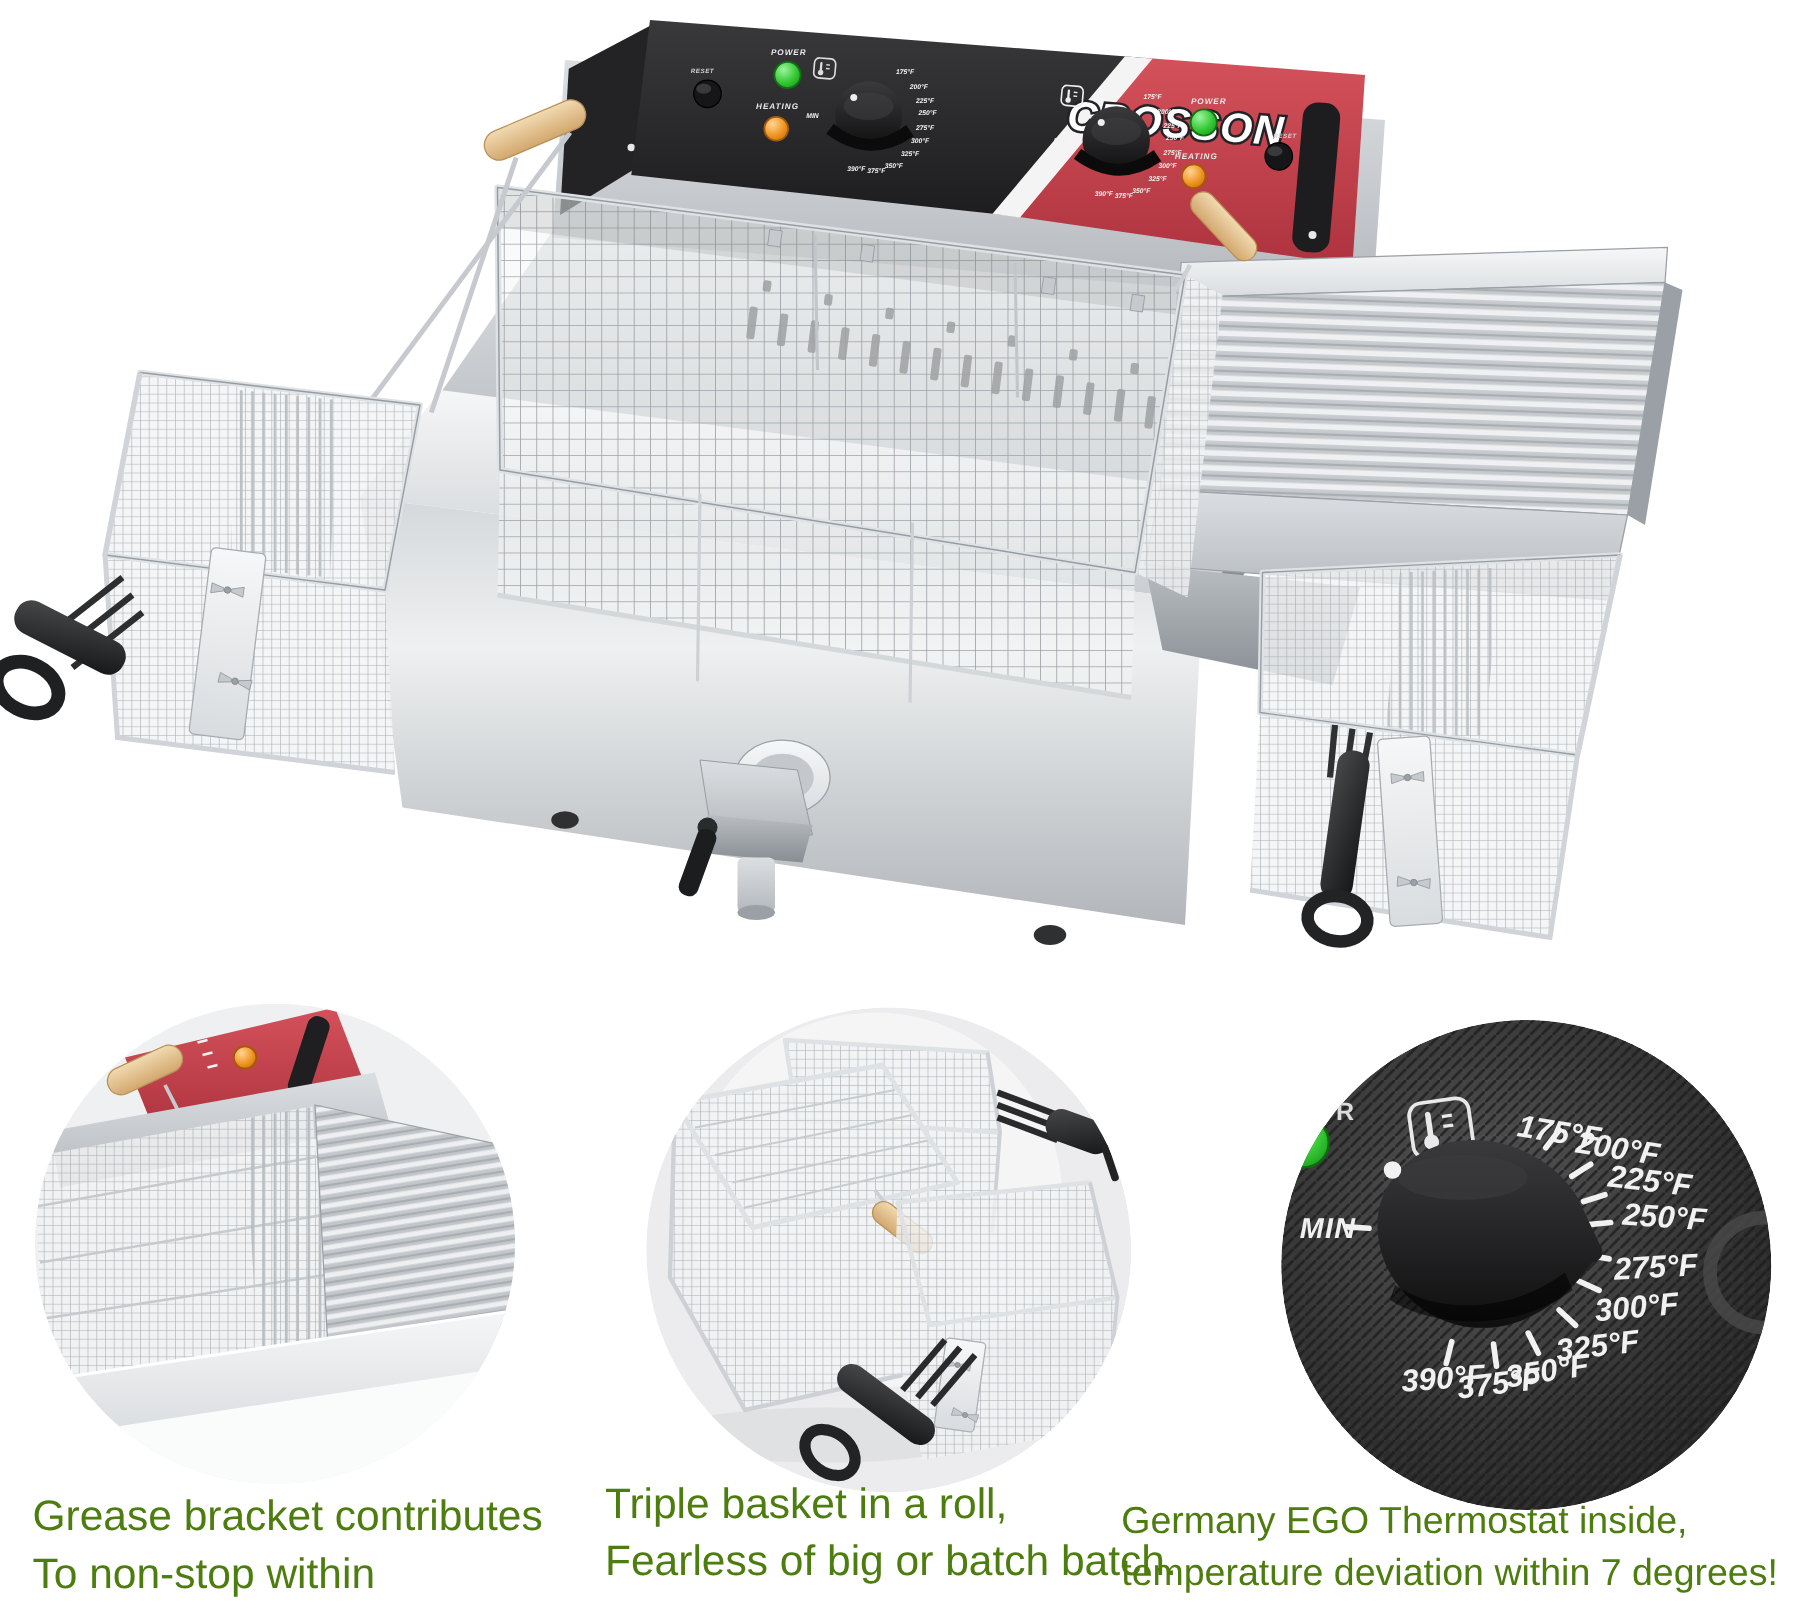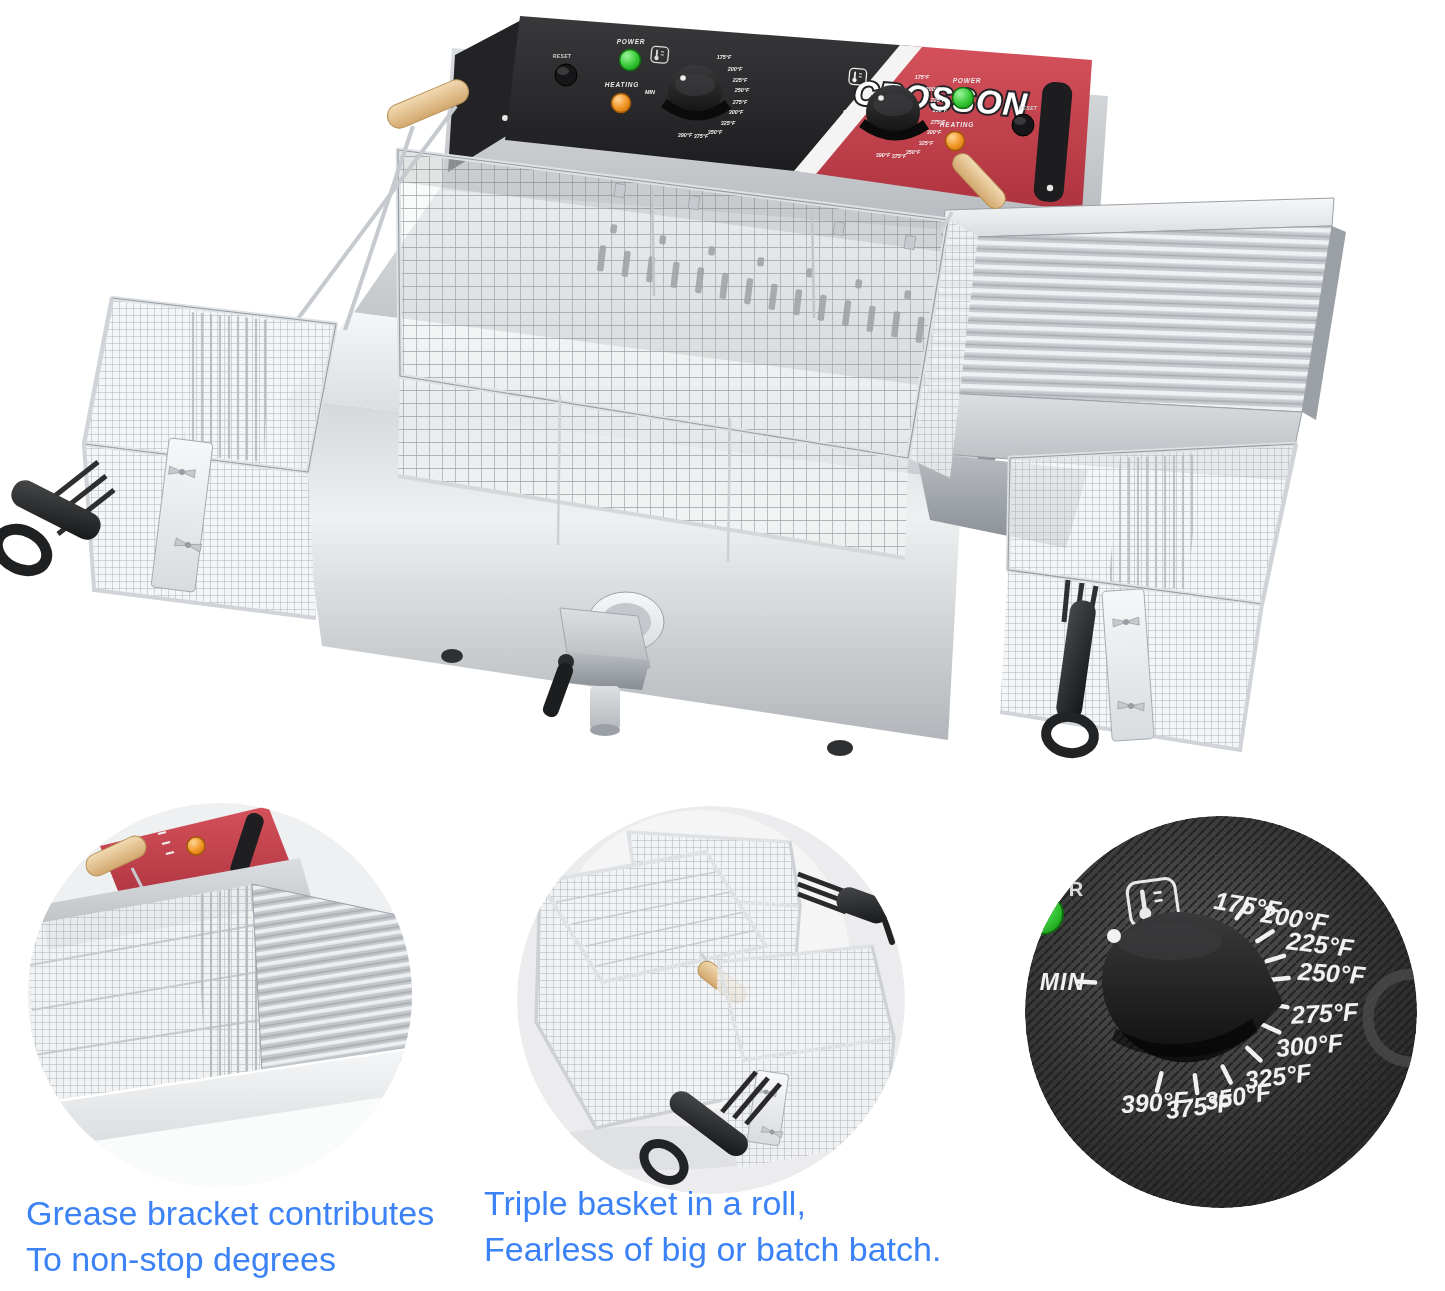--- a/index.html
+++ b/index.html
@@ -10,21 +10,21 @@
   .panel-label{font-size:6.5px;font-weight:bold;fill:#e9e9e9;letter-spacing:.8px;font-style:italic;}
   .reset-label{font-size:5px;font-weight:bold;fill:#cfcfcf;letter-spacing:.4px;font-style:italic;}
   .dial-s{font-size:5.4px;font-weight:bold;font-style:italic;fill:#f2f2f2;}
   .brand-logo{font-size:33px;font-weight:bold;font-style:italic;fill:#ffffff;stroke:#232327;stroke-width:4px;
               paint-order:stroke;letter-spacing:1px;}
   .dial-b{font-size:25px;font-weight:bold;font-style:italic;fill:#f1f1f1;}
   .min-b{font-size:23px;font-weight:bold;font-style:italic;fill:#f1f1f1;letter-spacing:1px;}
   .r-partial{font-size:20px;font-weight:bold;fill:#dcdcdc;}
   text{user-select:none;}
   
-  .caption{position:absolute;color:#3b82f6;line-height:46px;white-space:nowrap;}
+  .caption{position:absolute;color:#4d7c0f;line-height:46px;white-space:nowrap;}
   .caption span{display:block;}
   .cap-left{left:26px;top:1190px;font-size:34px;}
   .cap-mid{left:484px;top:1180px;font-size:34px;}
   .cap-right{left:897px;top:1196px;font-size:30px;line-height:42px;}
 </style>
 </head>
 <body>
 
 <div class="canvas">
 
@@ -466,20 +466,24 @@
       <path d="M1102,975 C1106,938 1138,912 1178,912 C1216,912 1248,934 1262,958 L1280,996 C1284,1002 1282,1008 1274,1010 C1240,1056 1200,1068 1166,1060 C1128,1050 1100,1016 1102,975 Z" fill="url(#knobGrad)"></path>
       <path d="M1116,1028 C1150,1052 1210,1050 1252,1018 L1258,1032 C1216,1064 1150,1064 1112,1040 Z" fill="#000000" opacity="0.55"></path>
       <ellipse cx="1170" cy="942" rx="52" ry="18" fill="#3c3c3e" opacity="0.6"></ellipse>
       <circle cx="1114" cy="936" r="7" fill="#f2f2f2"></circle>
     </g>
   </g>
 </svg>
 
 <div class="caption cap-left">
   <span>Grease bracket contributes</span>
-  <span>To non-stop degrees</span>
+  <span>To non-stop within</span>
 </div>
 <div class="caption cap-mid">
   <span>Triple basket in a roll,</span>
   <span>Fearless of big or batch batch.</span>
 </div>
-
+<div class="caption cap-right">
+  <span>Germany EGO Thermostat inside,</span>
+  <span>temperature deviation within 7 degrees!</span>
 </div>
 
+</div>
+
 </body></html>

